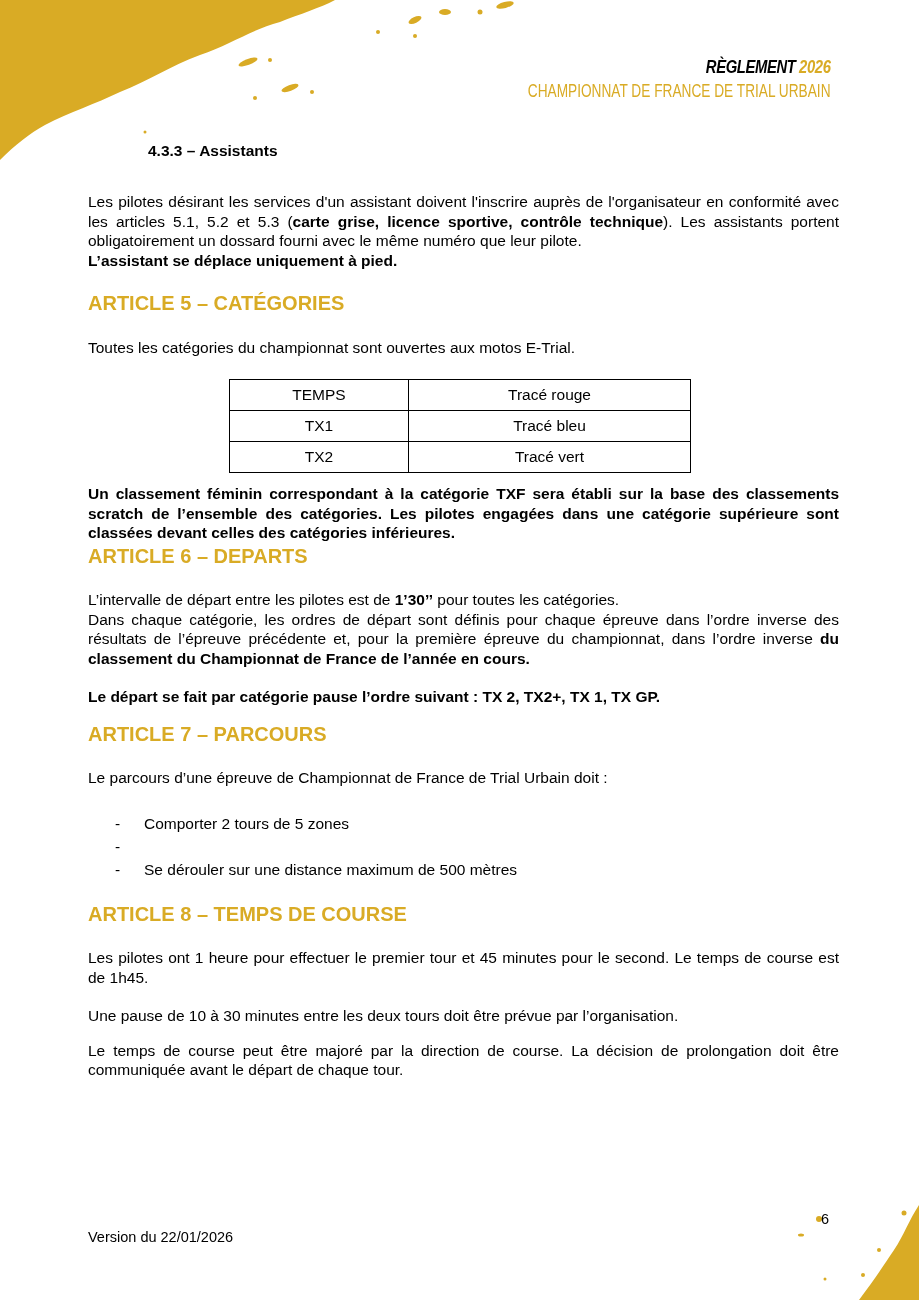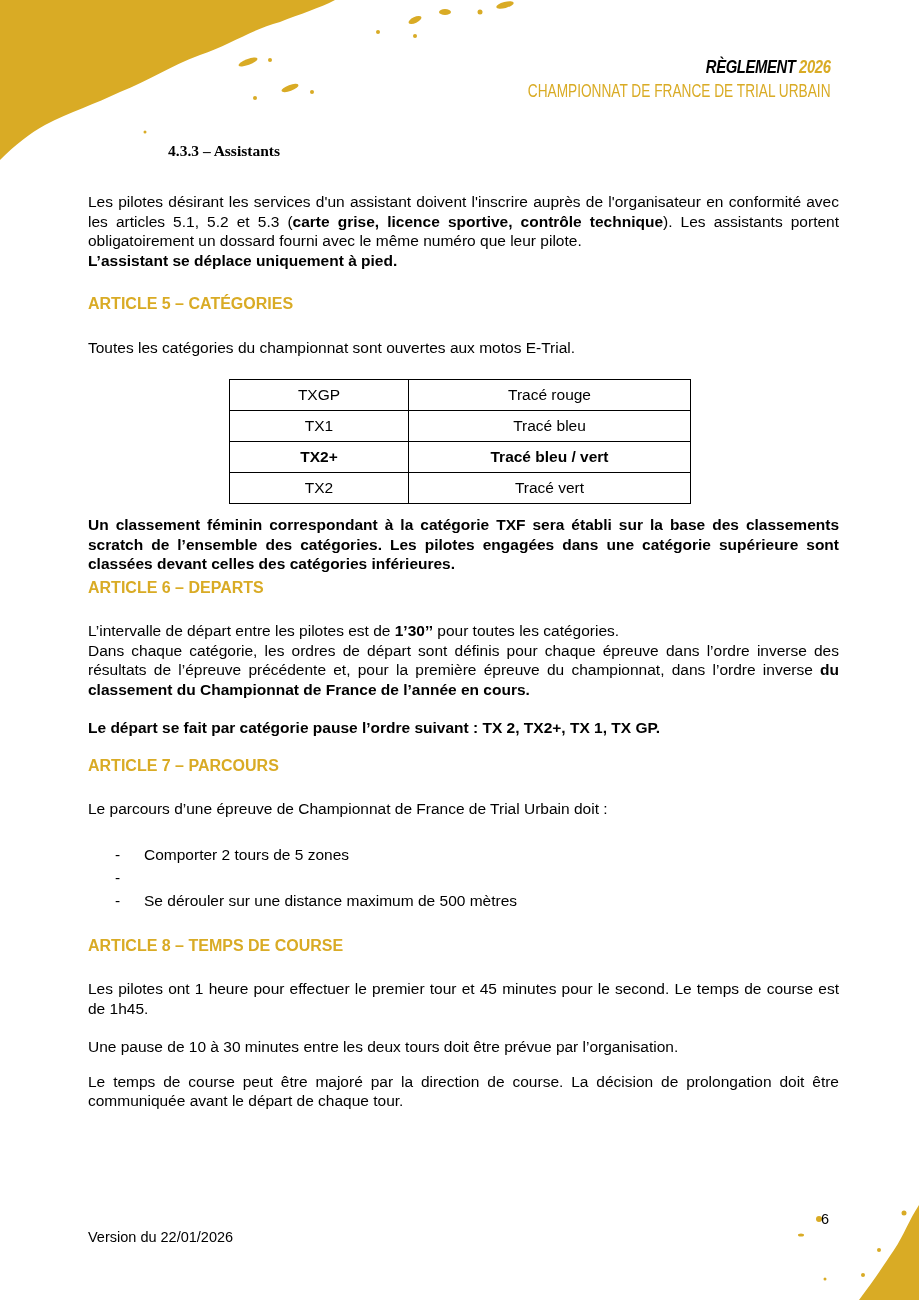--- a/index.html
+++ b/index.html
@@ -6,23 +6,23 @@
   body { width:919px; height:1300px; position:relative; overflow:hidden;
          font-family:"Liberation Sans", sans-serif; color:#000; }
   .splash-tl { position:absolute; left:0; top:0; width:520px; height:170px; }
   .splash-br { position:absolute; right:0; bottom:0; width:140px; height:110px; }
   .hdr { position:absolute; right:88px; top:56px; text-align:right; }
   .hdr-top { font-family:"Liberation Sans Narrow","Liberation Sans", sans-serif; font-weight:bold; font-style:italic;
              font-size:19px; letter-spacing:-0.5px; transform:scaleX(0.78); transform-origin:right; }
   .hdr-top .yr { color:#d9ab25; }
   .hdr-sub { font-size:19px; color:#d9ab25; transform:scaleX(0.72); transform-origin:right; margin-top:2px; white-space:nowrap; }
   .content { position:absolute; left:88px; top:141px; width:751px; font-size:15.5px; line-height:19.5px; }
-  .sub-h { font-weight:bold; margin-left:80px; margin-bottom:12px;font-family:Liberation Serif, serif; }
+  .sub-h { font-weight:bold; margin-left:60px; margin-bottom:12px; }
   p { margin:0; text-align:justify; }
-  .art { color:#d9ab25; font-weight:bold; font-size:16px; margin:24px 0 24px 0; }
+  .art { color:#d9ab25; font-weight:bold; font-size:20px; margin:24px 0 24px 0; }
   table { border-collapse:collapse; margin:22px 0 0 141px; width:462px; font-size:15.5px; }
   td { border:1px solid #000; text-align:center; height:30px; padding:0; }
   td:first-child { width:178px; }
   tr.bold td { font-weight:bold; }
   ul { list-style:none; padding:0; margin:24px 0 0 0; }
   li { display:flex; line-height:23px; }
   li .dash { width:56px; padding-left:27px; box-sizing:border-box; }
   .footer { position:absolute; left:88px; top:1229px; font-size:14.5px; }
   .pageno { position:absolute; left:821px; top:1211px; font-size:14.5px; }
 </style>
@@ -69,30 +69,26 @@
     <br>
     <span>Les pilotes désirant les services d'un assistant doivent l'inscrire auprès de l'organisateur en conformité avec les articles 5.1, 5.2 et 5.3 (</span><b>carte grise, licence sportive, contrôle technique</b><span>). Les assistants portent obligatoirement un dossard fourni avec le même numéro que leur pilote.</span><br>
     <b>L’assistant se déplace uniquement à pied.</b>
   </p>
 
   <div class="art">ARTICLE 5 – CATÉGORIES</div>
   <p>Toutes les catégories du championnat sont ouvertes aux motos E-Trial.</p>
   <table>
     <tbody id="cat-body">
         <tr>
-          <td>TXGP</td>
+          <td>TEMPS</td>
           <td>Tracé rouge</td>
         </tr>
         <tr>
           <td>TX1</td>
           <td>Tracé bleu</td>
-        </tr>
-        <tr class="bold">
-          <td>TX2+</td>
-          <td>Tracé bleu / vert</td>
         </tr>
         <tr>
           <td>TX2</td>
           <td>Tracé vert</td>
         </tr>
       </tbody>
   </table>
   <p style="margin-top:11px;font-weight:bold;">Un classement féminin correspondant à la catégorie TXF sera établi sur la base des classements scratch de l’ensemble des catégories. Les pilotes engagées dans une catégorie supérieure sont classées devant celles des catégories inférieures.</p>
 
   <div class="art" style="margin-top:4px;">ARTICLE 6 – DEPARTS</div>

